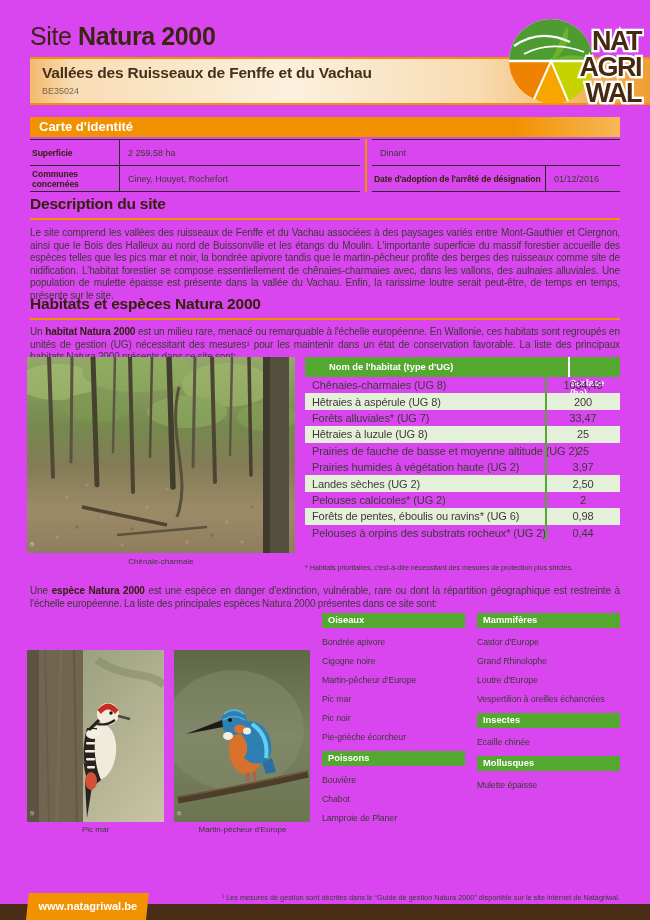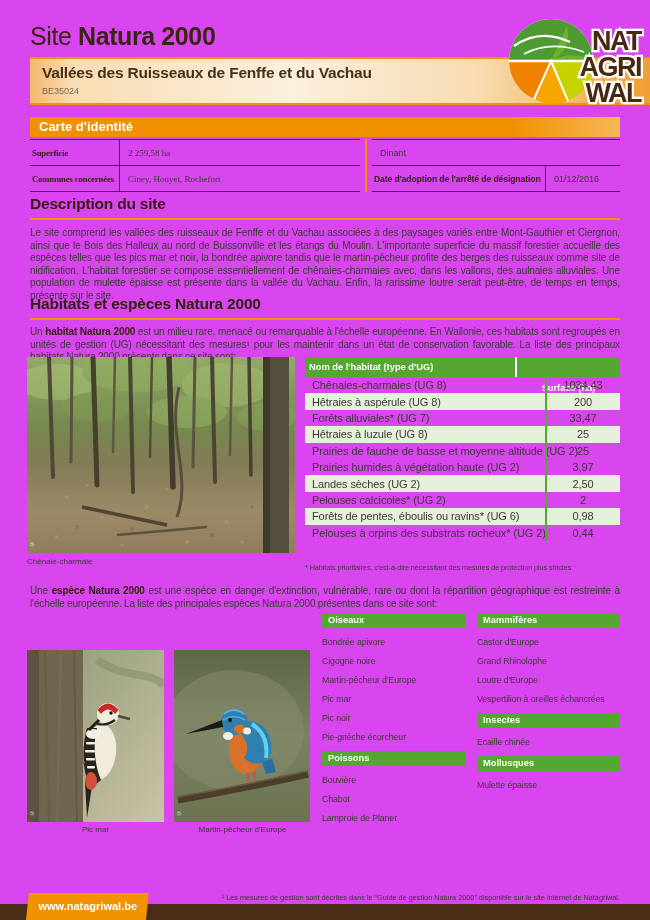--- a/index.html
+++ b/index.html
@@ -17,21 +17,21 @@
   .site-name{font-size:15.5px;font-weight:700;color:#46301B;letter-spacing:-0.2px;}
   .site-code{font-size:9px;color:#7A6550;margin-top:4px;}
   .logo{position:absolute;top:14px;right:6px;width:140px;height:94px;}
 
   
   .section-bar{position:absolute;left:30px;right:30px;top:117px;height:20px;
       background:linear-gradient(to right,#F29100 0%,#F29100 82%,#F7B856 100%);
       color:#fff;font-weight:700;font-size:13px;line-height:20px;padding-left:9px;box-sizing:border-box;}
   .identity-grid{position:absolute;left:30px;right:30px;top:139px;display:flex;}
   .id-table{display:flex;flex-direction:column;border-top:1px solid #262626;}
-  .id-table.left{width:330px;font-family:Liberation Serif, serif;}
+  .id-table.left{width:330px;}
   .id-table.right{flex:1;}
   .id-sep{width:12px;position:relative;}
   .id-sep::after{content:'';position:absolute;left:5px;top:0;bottom:0;width:2px;background:#F39200;}
   .id-row{display:flex;border-bottom:1px solid #262626;height:25px;align-items:stretch;}
   .id-label{display:flex;align-items:center;border-right:1px solid #262626;
       font-weight:700;font-size:8.6px;color:#33210F;padding-left:2px;box-sizing:border-box;letter-spacing:-0.1px;}
   .left .id-label{width:90px;}
   .right .id-label{width:174px;}
   .id-value{display:flex;align-items:center;font-size:9px;padding-left:8px;}
 
@@ -45,21 +45,21 @@
   
   .photo{position:absolute;overflow:hidden;}
   .photo svg{display:block;width:100%;height:100%;}
   .credit{position:absolute;left:2px;bottom:6px;writing-mode:vertical-rl;transform:rotate(180deg);
           font-size:6px;color:rgba(255,255,255,0.85);}
   .caption{position:absolute;font-size:8px;color:#3C3A36;}
 
   
   .htable{position:absolute;left:305px;top:357px;width:315px;}
   .h-head{display:flex;height:20px;background:#54A82F;color:#fff;font-weight:700;font-size:9.3px;}
-  .h-head .h-name{width:212px;display:flex;align-items:center;padding-left:4px;box-sizing:border-box;border-right:2px solid #fff;}
+  .h-head .h-name{width:265px;display:flex;align-items:center;padding-left:24px;box-sizing:border-box;border-right:2px solid #fff;}
   .h-head .h-val{flex:1;display:flex;align-items:center;justify-content:center;margin-top:31px;}
   .h-body{position:relative;}
   .h-vline{position:absolute;left:240px;top:0;bottom:0;width:2px;background:#54A82F;}
   .h-row{display:flex;height:16.4px;font-size:11px;align-items:center;letter-spacing:-0.1px;}
   .h-row.alt{background:#E4F0D9;}
   .h-row .h-name{width:241px;padding-left:7px;box-sizing:border-box;white-space:nowrap;}
   .h-row .h-val{flex:1;text-align:center;}
   .h-footnote{position:absolute;left:305px;top:563px;font-size:7.3px;color:#3C3A36;letter-spacing:-0.1px;}
 
   
@@ -200,21 +200,21 @@
       <g opacity="0.4" fill="#6B5C42">
         <circle cx="50" cy="170" r="2"></circle>
           <circle cx="105" cy="172" r="1.8"></circle>
           <circle cx="150" cy="158" r="1.6"></circle>
         <circle cx="185" cy="178" r="2"></circle>
           <circle cx="225" cy="150" r="1.6"></circle>
       </g>
     </svg>
     <div class="credit">©</div>
   </div>
-  <div class="caption" style="left:27px;top:557px;width:268px;text-align:left;">Chênaie-charmaie</div>
+  <div class="caption" style="left:27px;top:557px;width:268px;text-align:center;">Chênaie-charmaie</div>
 
   <div class="htable">
     <div class="h-head">
       <div class="h-name">Nom de l'habitat (type d'UG)</div>
       <div class="h-val">Surface (ha)</div>
     </div>
     <div class="h-body" id="habitat-rows">
       <div class="h-vline"></div>
     <div class="h-row">
           <div class="h-name">Chênaies-charmaies (UG 8)</div>

